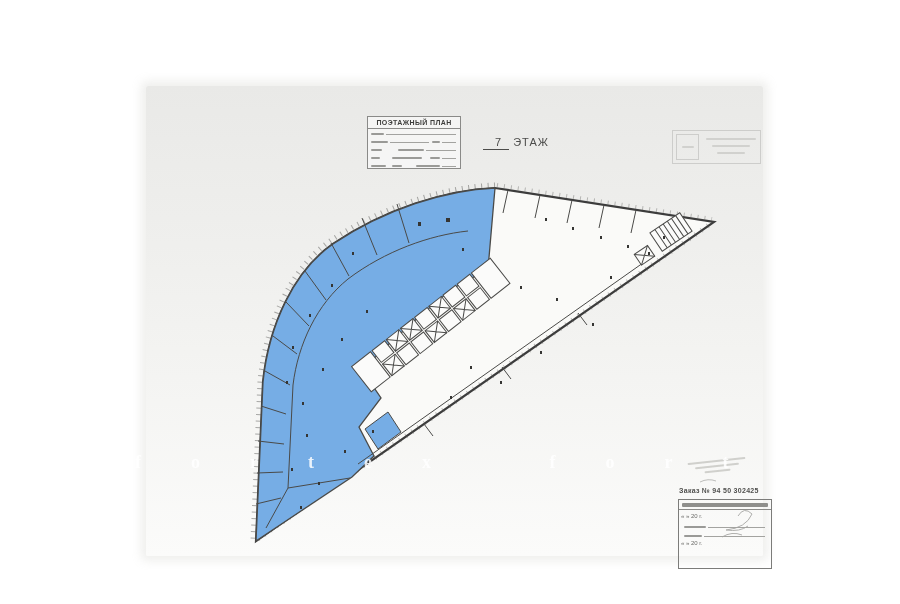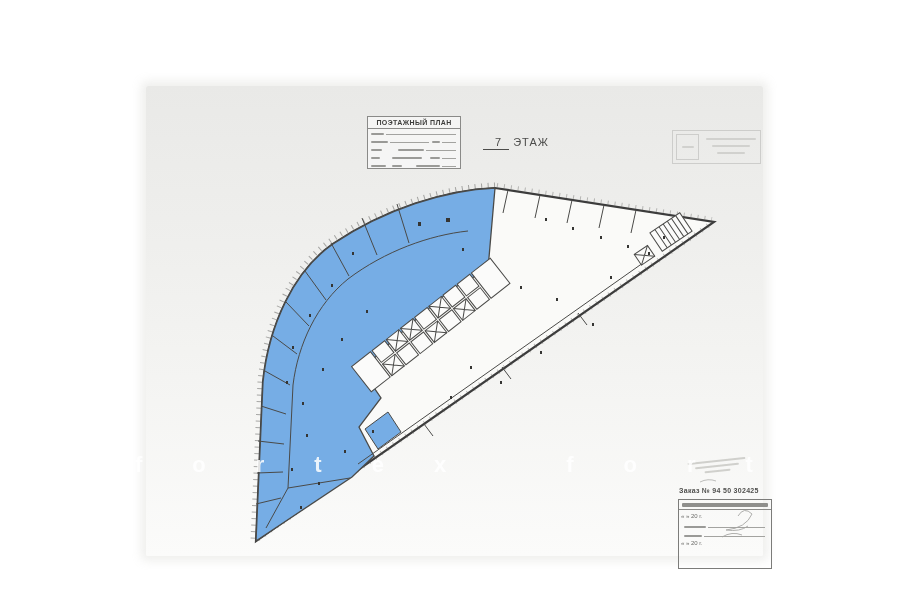--- a/index.html
+++ b/index.html
@@ -41,22 +41,22 @@
   
   .orderline{position:absolute;left:679px;top:451px;font-size:7px;font-weight:bold;
              color:#4f4f4d;letter-spacing:.3px;white-space:nowrap;}
   .obox{position:absolute;left:678px;top:463px;width:94px;height:70px;border:1.2px solid #7c7c7a;
         box-sizing:border-box;padding:2px 2px 1px 2px;background:transparent;}
   .obox .dense{height:4px;background:#8f8f8c;border-radius:1px;margin:1px 1px 2px 1px;}
   .obox .sep{border-bottom:1px solid #8a8a88;margin:0 -2px 2px -2px;}
   .daterow{font-size:6px;color:#6b6b68;white-space:nowrap;overflow:hidden;height:9px;line-height:9px;}
 
   
-  .wm{position:absolute;left:135px;top:416px;width:765px;font-size:22px;color:rgba(255,255,255,.85);
-      letter-spacing:50px;word-spacing:14px;white-space:nowrap;overflow:hidden;font-weight:bold;}
+  .wm{position:absolute;left:135px;top:416px;width:765px;font-size:18px;color:rgba(255,255,255,.85);
+      letter-spacing:50px;word-spacing:14px;white-space:nowrap;overflow:hidden;font-weight:bold;font-family:Liberation Serif, serif;}
 </style>
 </head>
 <body>
 
 <div class="stage">
   <div class="paper"></div>
 
   <div class="scanwrap">
 
     <svg class="plan" width="900" height="604" viewBox="0 0 900 604">

